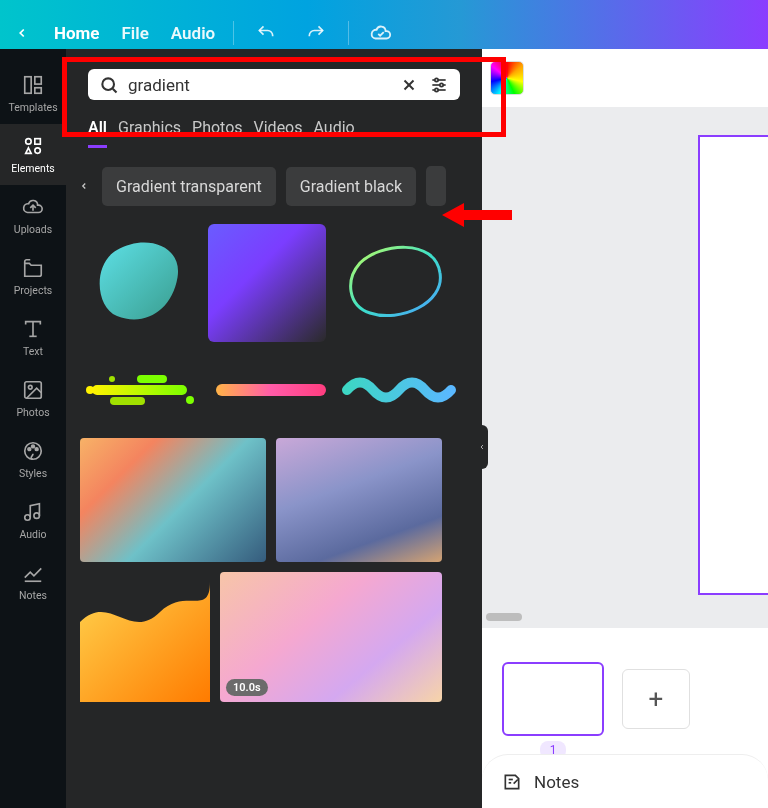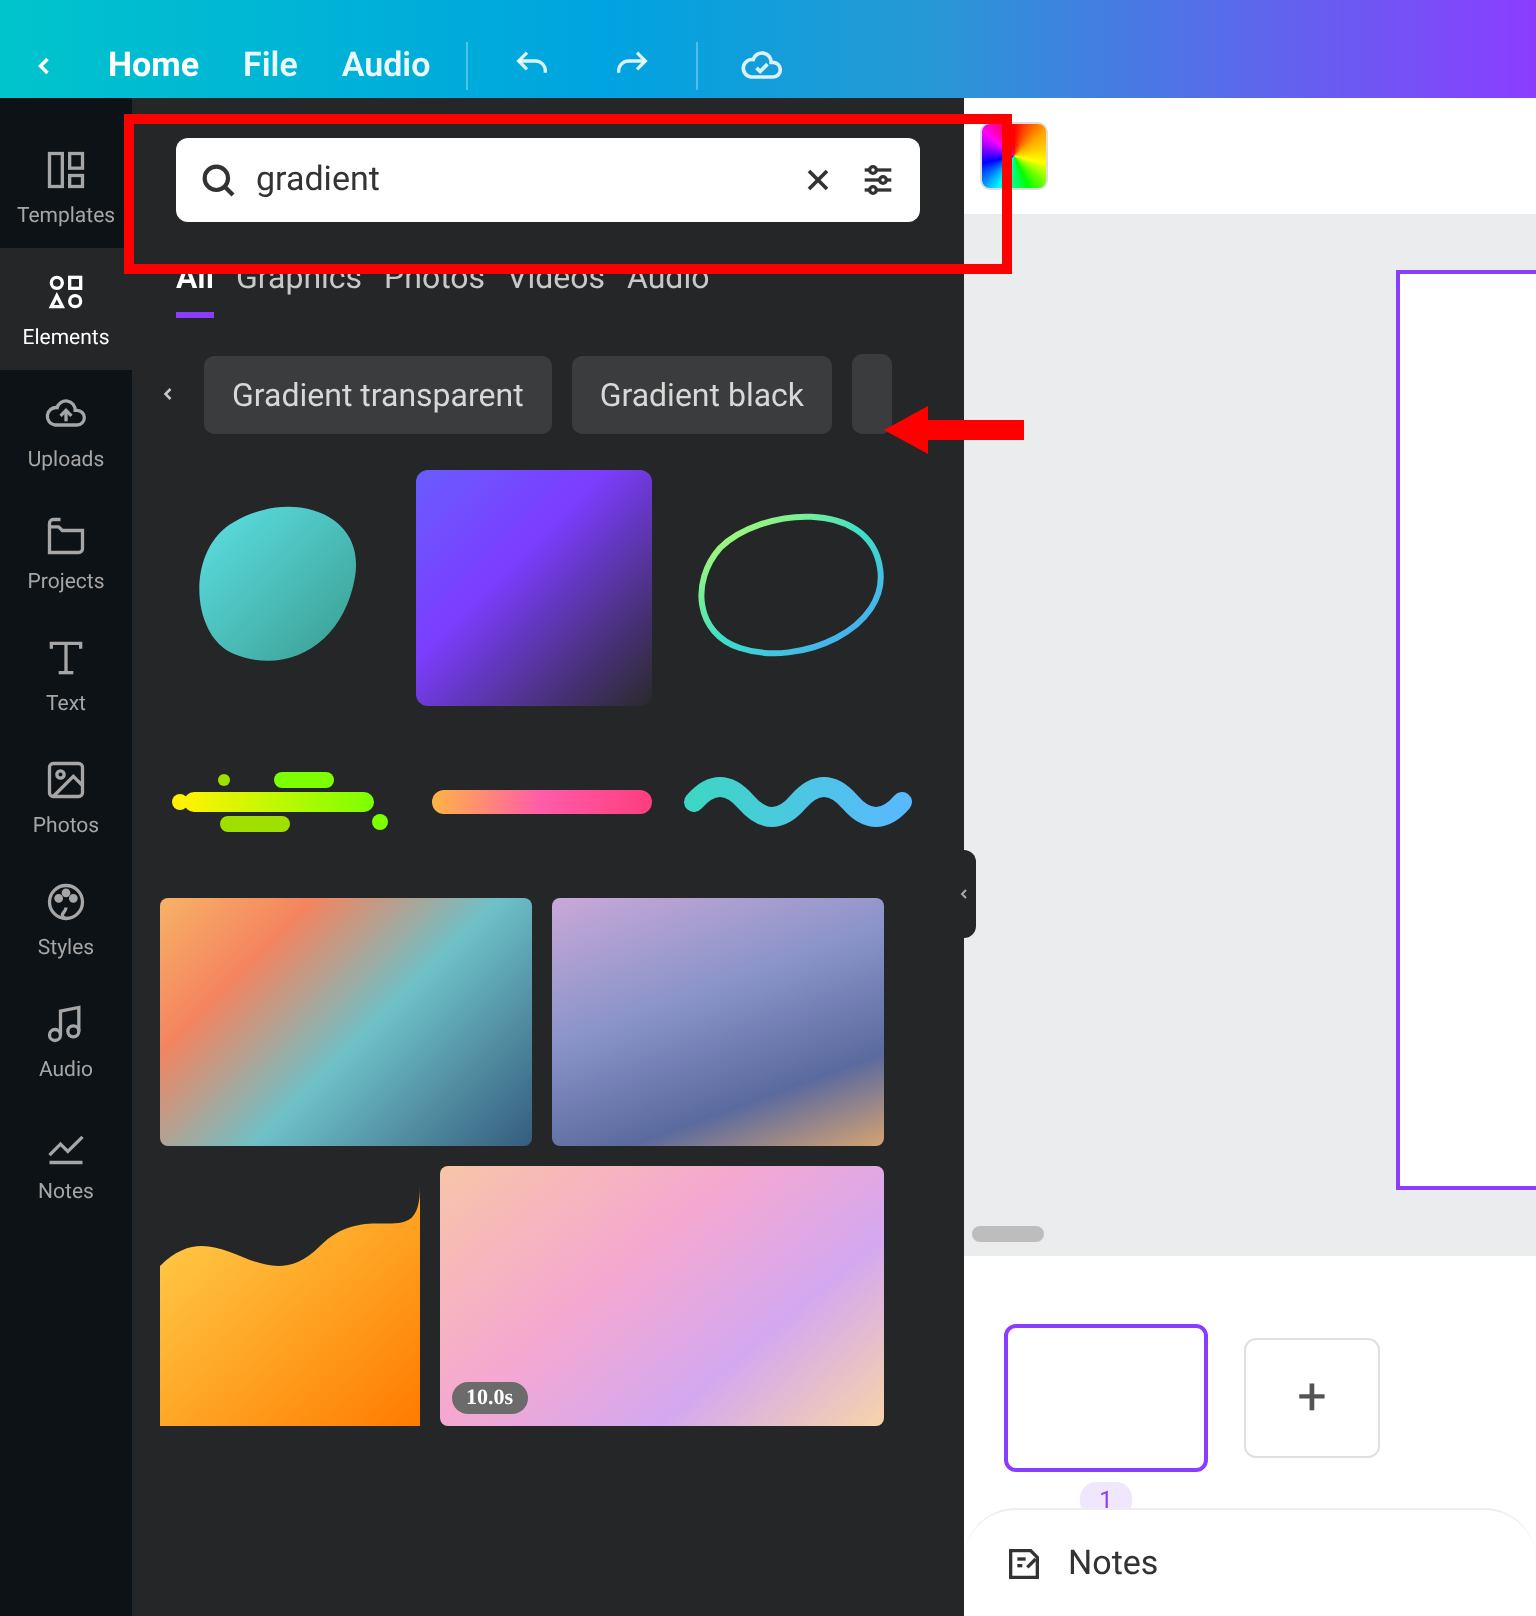--- a/index.html
+++ b/index.html
@@ -16,21 +16,21 @@
   
   .rail { position: absolute; left: 0; top: 49px; bottom: 0; width: 66px; background: #0d1216; display: flex; flex-direction: column; align-items: center; padding-top: 14px; }
   .rail-item { width: 100%; display: flex; flex-direction: column; align-items: center; gap: 4px; padding: 10px 0; cursor: pointer; color: #a6a6a6; }
   .rail-item.active { color: #fff; background: #252627; }
   .rail-item .ri-icon { width: 24px; height: 24px; display: flex; align-items: center; justify-content: center; }
   .rail-item .ri-label { font-size: 10.5px; }
 
   
   .panel { position: absolute; left: 66px; top: 49px; bottom: 0; width: 416px; background: #252627; color: #fff; display: flex; flex-direction: column; }
   .search-wrap { padding: 20px 22px 12px; position: relative; }
-  .search-box { background: #fff; border-radius: 6px; height: 42px; display: flex; align-items: center; padding: 0 10px; gap: 8px; }
+  .search-box { background: #fff; border-radius: 6px; height: 31px; display: flex; align-items: center; padding: 0 10px; gap: 8px; }
   .search-box input { flex: 1; border: none; outline: none; font-size: 17px; color: #333; background: transparent; }
   .search-box .sb-icon { width: 22px; height: 22px; color: #333; display: flex; align-items: center; justify-content: center; cursor: pointer; }
   .red-highlight { position: absolute; left: 62px; top: 57px; width: 444px; height: 80px; border: 5px solid #ff0000; pointer-events: none; z-index: 50; }
 
   .tabs { display: flex; gap: 11px; padding: 6px 22px 0; font-size: 16px; color: #c8c8c8; }
   .tabs .tab { padding-bottom: 8px; cursor: pointer; }
   .tabs .tab.active { color: #fff; border-bottom: 3px solid #8b3dff; font-weight: 600; }
 
   .tag-row { display: flex; align-items: center; gap: 10px; padding: 18px 10px 18px 10px; position: relative; }
   .tag-row .scroll-chev { width: 16px; color: #c8c8c8; cursor: pointer; display:flex; align-items:center; justify-content:center;}
@@ -51,21 +51,21 @@
   .streak { width: 118px; height: 40px; cursor:pointer; display:flex; align-items:center; justify-content:center;}
 
   .row3 { display: flex; gap: 10px; margin-bottom: 10px; }
   .wide { height: 124px; border-radius: 4px; cursor:pointer; }
   .w1 { width: 186px; background: linear-gradient(135deg, #f7b267 0%, #f4845f 25%, #6ec1c8 55%, #355c7d 100%); }
   .w2 { width: 166px; background: linear-gradient(160deg, #c9a8d8 0%, #8a94c9 40%, #5b6a9e 75%, #d4a373 100%); }
 
   .row4 { display: flex; gap: 10px; }
   .shapecard { width: 130px; height: 130px; background:#252627; cursor:pointer; display:flex; align-items:flex-end; }
   .pinkcard { width: 222px; height: 130px; background: linear-gradient(140deg, #f7c5a8 0%, #f5a8d0 40%, #d4a8f0 70%, #f7d4a8 100%); border-radius:4px; position:relative; cursor:pointer;}
-  .dur-badge { position:absolute; left:6px; bottom:6px; background:#6b6b6b; color:#fff; font-size:11px; font-weight:600; padding:2px 7px; border-radius:10px;font-family:Liberation Serif, serif;}
+  .dur-badge { position:absolute; left:6px; bottom:6px; background:#6b6b6b; color:#fff; font-size:11px; font-weight:600; padding:2px 7px; border-radius:10px;}
 
   
   .drag-handle { position:absolute; left: 476px; top: 425px; width: 12px; height: 44px; background:#252627; border-radius: 0 6px 6px 0; display:flex; align-items:center; justify-content:center; color:#aaa; cursor:pointer; z-index:5;}
   .drag-handle::before{content:"";}
 
   
   .canvas-area { position:absolute; left: 482px; top: 49px; right:0; bottom:0; background:#fff; }
   .color-chip { position:absolute; left: 8px; top: 12px; width: 34px; height: 34px; border-radius:5px; background: conic-gradient(red,orange,yellow,lime,cyan,blue,magenta,red); cursor:pointer; border:1px solid #ddd;}
   .gray-bg { position:absolute; left:0; top:58px; right:0; bottom:180px; background:#ebecee; overflow:hidden;}
   .page-frame { position:absolute; right:-54px; top:28px; width:124px; height:460px; border:2px solid #8b3dff; background:#fff;}

